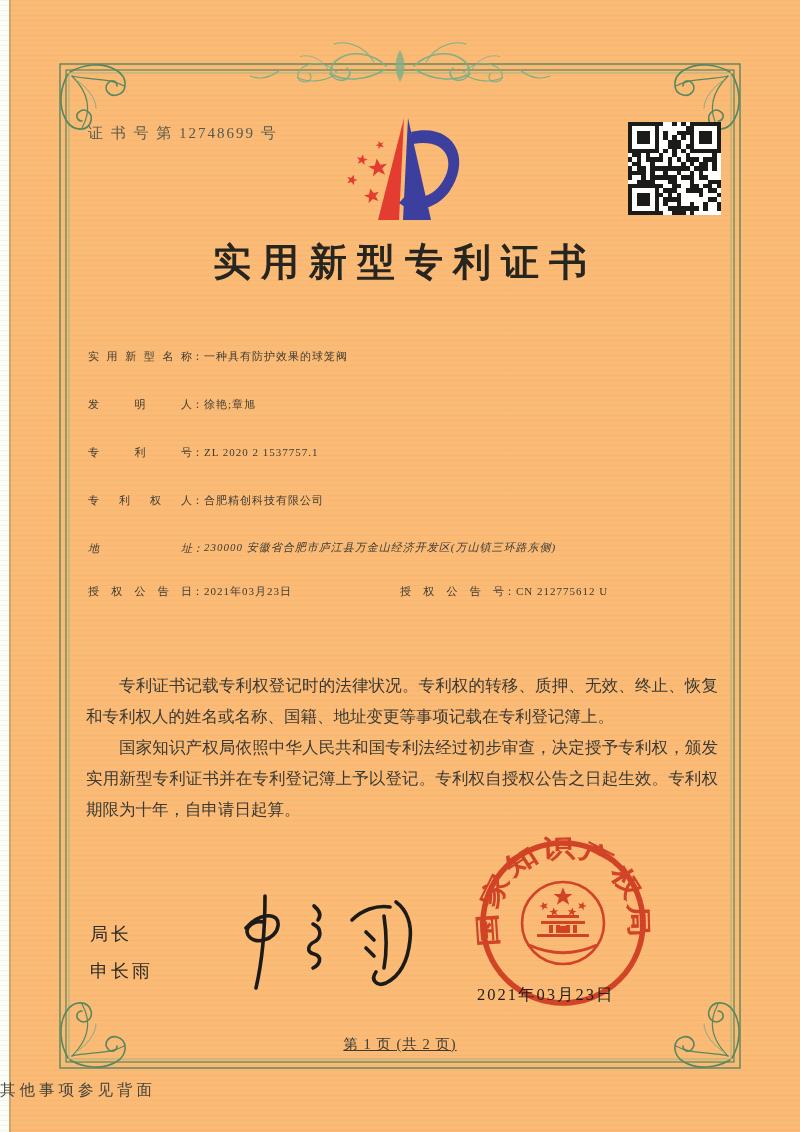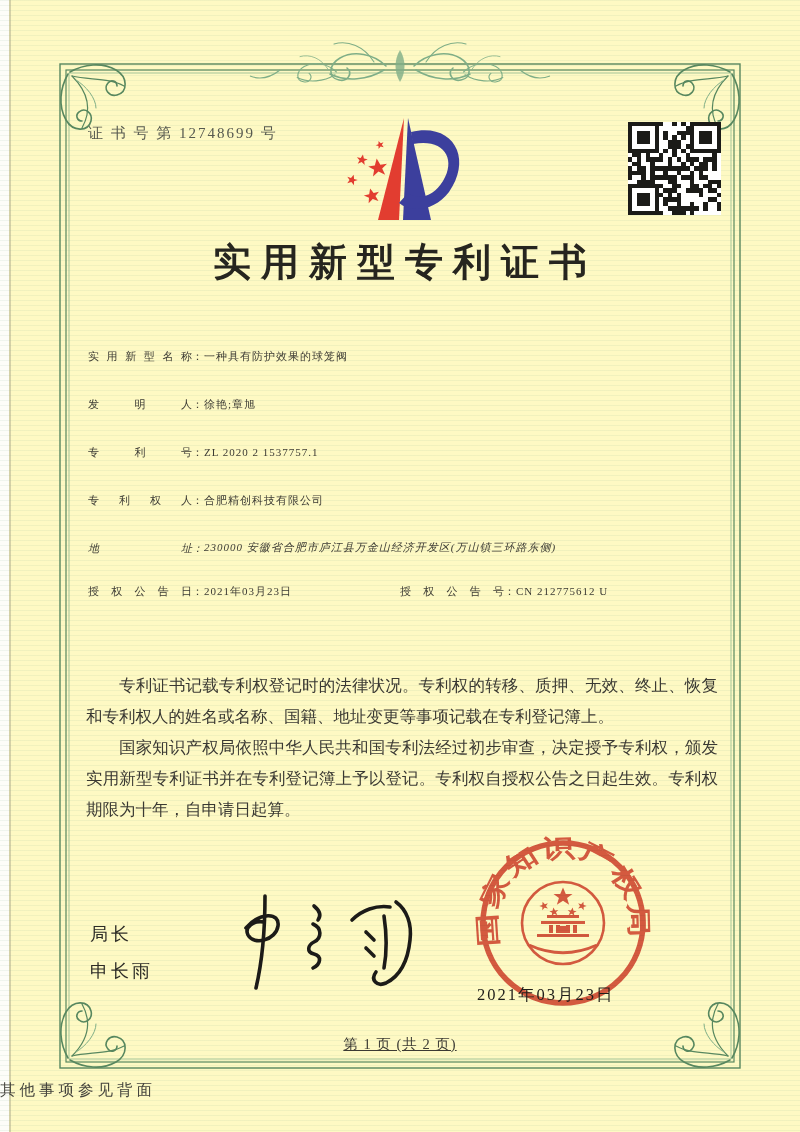--- a/index.html
+++ b/index.html
@@ -7,21 +7,21 @@
     --green-light:#7fae87;
     --seal-red:#d0453a;
     --logo-blue:#3c3f9d;
     --logo-red:#e23d30;
     --ink:#35342e;
   }
   html,body{margin:0;padding:0;}
   body{background:#e8e6dc;font-family:"Liberation Serif","DejaVu Serif",serif;}
   .page{
     position:relative;width:800px;height:1132px;margin:0 auto;
-    background:#fef9c3;overflow:hidden;color:var(--ink);
+    background:#fdba74;overflow:hidden;color:var(--ink);
   }
   .texture{
     position:absolute;inset:0;pointer-events:none;
     background:repeating-linear-gradient(180deg,
       rgba(120,170,140,0.10) 0px, rgba(120,170,140,0.10) 1px,
       rgba(255,255,255,0) 1px, rgba(255,255,255,0) 5px);
   }
   .scan-edge{position:absolute;left:9px;top:0;width:2px;height:100%;background:rgba(90,90,85,0.25);}
   .scan-edge2{position:absolute;left:0;top:0;width:9px;height:100%;background:#fdfdf8;}
 

